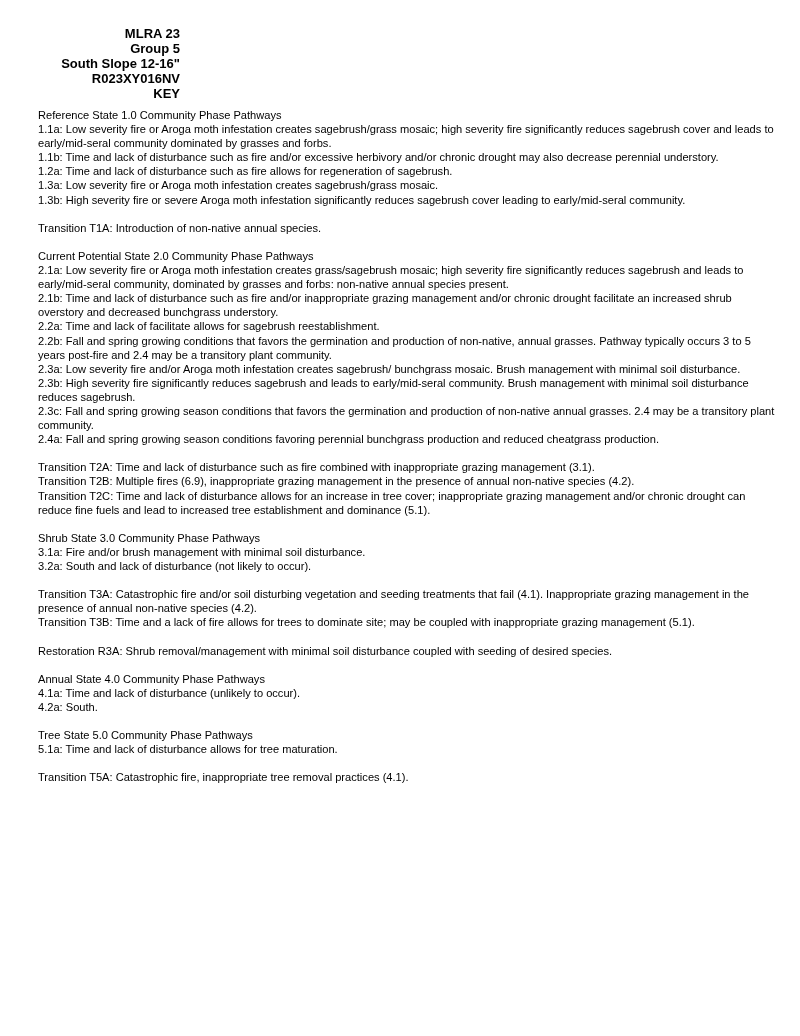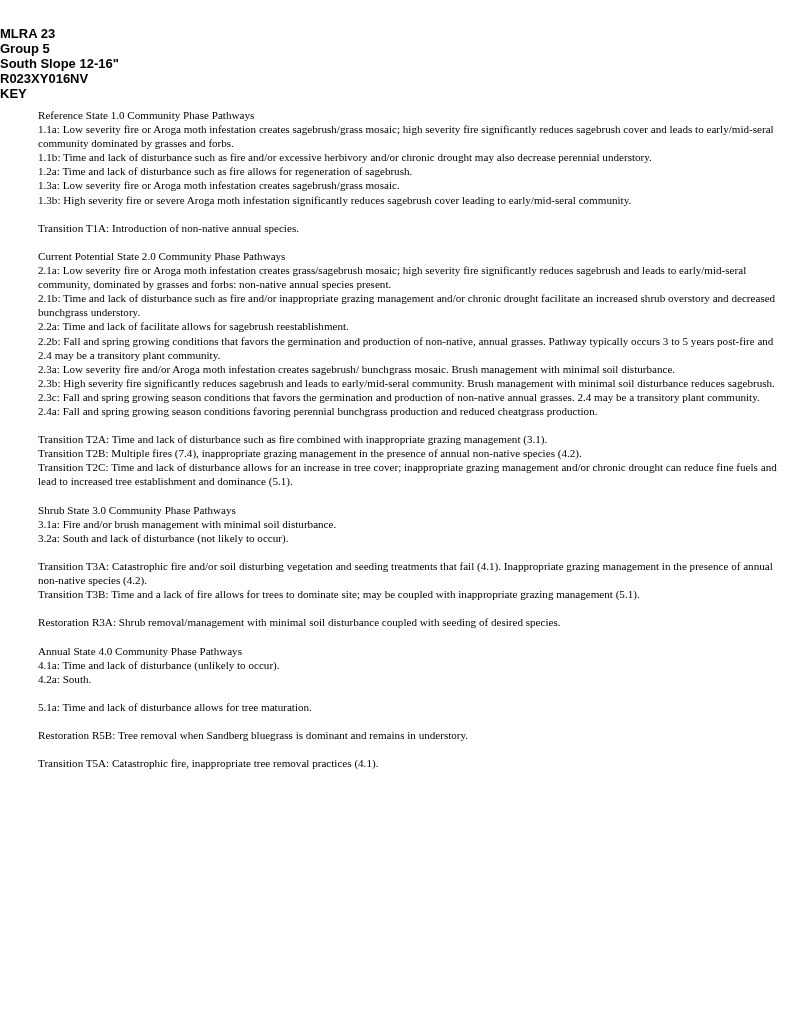--- a/index.html
+++ b/index.html
@@ -13,34 +13,33 @@
       position: relative;
       overflow: hidden;
       color: #000000;
       font-family: "Liberation Sans", sans-serif;
     }
     .header {
       position: absolute;
       left: 0;
       top: 26px;
       width: 180px;
-      text-align: left;
+      text-align: right;
       font-weight: bold;
       font-size: 13px;
       line-height: 15px;
     }
     .header div { margin: 0; }
     .content {
       position: absolute;
       left: 38px;
       top: 108px;
       width: 742px;
       font-size: 11.1px;
       line-height: 14.1px;
-      font-family: Liberation Serif, serif;
     }
     .section { margin: 0 0 14.1px 0; }
     .line { margin: 0; white-space: normal; }
   </style>
 </head>
 <body>
 
 <div class="header">
   <div>MLRA 23</div>
   <div>Group 5</div>
@@ -71,21 +70,21 @@
     <div class="line">2.2a: Time and lack of facilitate allows for sagebrush reestablishment.</div>
     <div class="line">2.2b: Fall and  spring growing conditions that favors the germination and production of non-native, annual grasses. Pathway typically occurs 3 to 5 years post-fire and 2.4 may be a transitory plant community.</div>
     <div class="line">2.3a: Low severity fire and/or Aroga moth infestation creates sagebrush/ bunchgrass mosaic. Brush management with minimal soil disturbance.</div>
     <div class="line">2.3b: High severity fire significantly reduces sagebrush and leads to early/mid-seral community. Brush management with minimal soil disturbance reduces sagebrush.</div>
     <div class="line">2.3c: Fall and spring growing season conditions that favors the germination and production of non-native annual grasses. 2.4 may be a transitory plant community.</div>
     <div class="line">2.4a: Fall and spring growing season conditions favoring perennial bunchgrass production and reduced cheatgrass production.</div>
   </div>
 
   <div class="section">
     <div class="line">Transition T2A: Time and lack of disturbance such as fire combined with inappropriate grazing management (3.1).</div>
-    <div class="line">Transition T2B: Multiple fires (7.4), inappropriate grazing management in the presence of annual non-native species (4.2).</div>
+    <div class="line">Transition T2B: Multiple fires (6.9), inappropriate grazing management in the presence of annual non-native species (4.2).</div>
     <div class="line">Transition T2C: Time and lack of disturbance allows for an increase in tree cover; inappropriate grazing management and/or chronic drought can reduce fine fuels and lead to increased tree establishment and dominance (5.1).</div>
   </div>
 
   <div class="section">
     <div class="line">Shrub State 3.0 Community Phase Pathways</div>
     <div class="line">3.1a: Fire and/or brush management with minimal soil disturbance.</div>
     <div class="line">3.2a: South and lack of disturbance (not likely to occur).</div>
   </div>
 
   <div class="section">
@@ -97,24 +96,24 @@
     <div class="line">Restoration R3A: Shrub removal/management with minimal soil disturbance coupled with seeding of desired species.</div>
   </div>
 
   <div class="section">
     <div class="line">Annual State 4.0 Community Phase Pathways</div>
     <div class="line">4.1a: Time and lack of disturbance (unlikely to occur).</div>
     <div class="line">4.2a: South.</div>
   </div>
 
   <div class="section">
+    <div class="line">Tree State 5.0 Community Phase Pathways</div>
     <div class="line">5.1a: Time and lack of disturbance allows for tree maturation.</div>
   </div>
 
   <div class="section">
-    <div class="line">Restoration R5B: Tree removal when Sandberg bluegrass is dominant and remains in understory.</div>
   </div>
 
   <div class="section">
     <div class="line">Transition T5A: Catastrophic fire, inappropriate tree removal practices (4.1).</div>
   </div>
 
 </div>
 
 </body></html>

